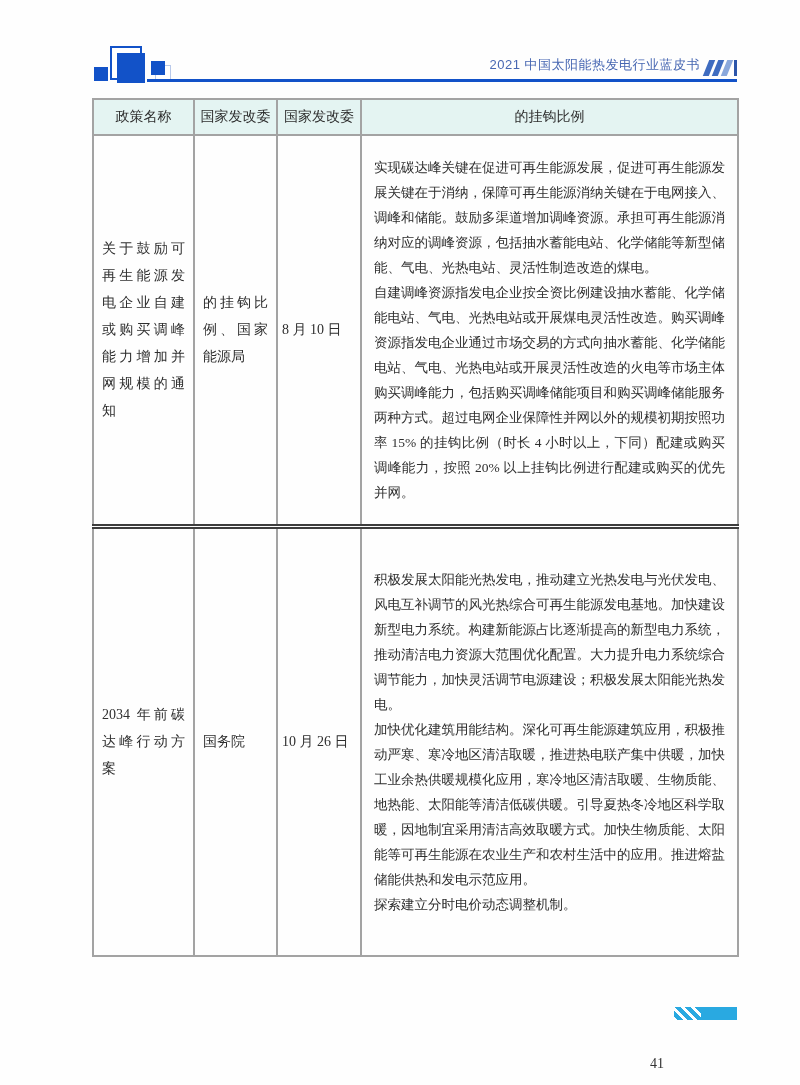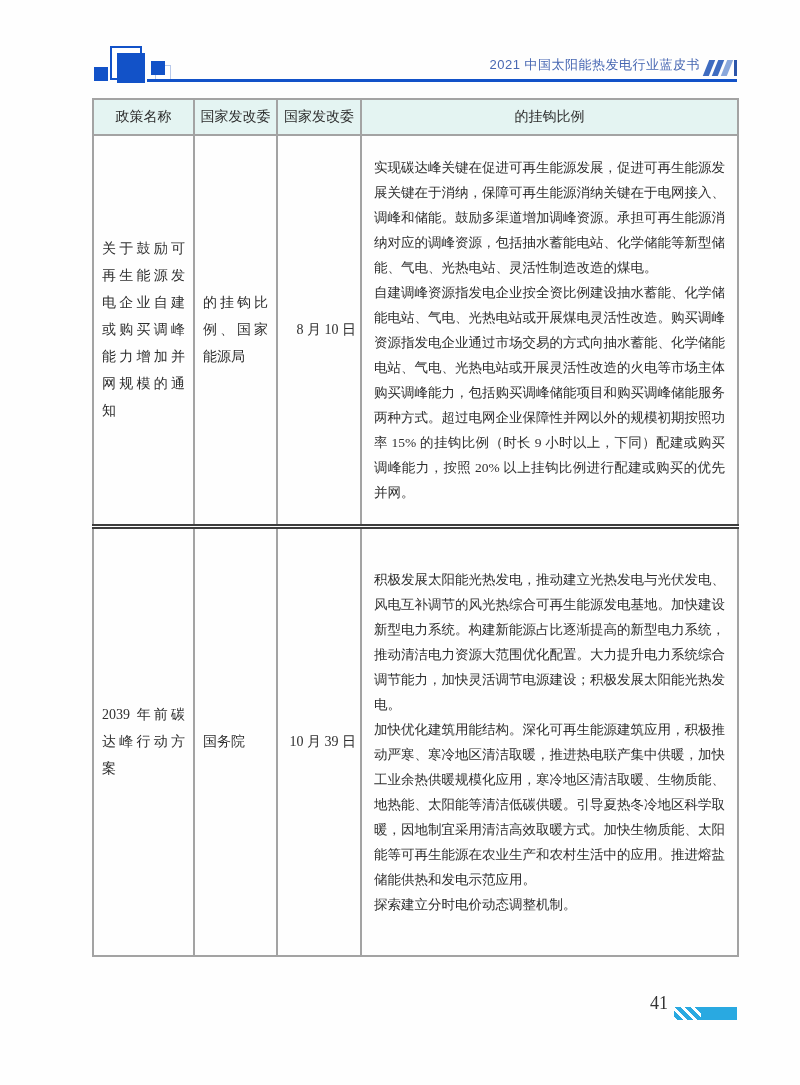--- a/index.html
+++ b/index.html
@@ -48,31 +48,31 @@
     font-weight: normal; text-align: center; font-size: 14px;
   }
   tr.row-1 { height: 391px; }
   tr.row-2 { height: 430px; }
   tr.row-1 td { border-bottom: 5px double #3d3d3d; }
 
   td.policy-cell, td.dept-cell {
     padding: 6px 8px; line-height: 27px;
     text-align: justify; text-justify: inter-ideograph;
   }
-  td.date-cell { text-align: right; padding: 0 4px; }
+  td.date-cell { text-align: left; padding: 0 4px; }
   td.content-cell {
     padding: 2px 12px; font-size: 13.5px; line-height: 25px;
     text-align: justify; text-justify: inter-ideograph;
   }
   td.content-cell p { margin: 0; }
 
   
   .page-number {
-    position: absolute; left: 650px; top: 993px;
-    font-size: 18px; color: #333;
+    position: absolute; left: 650px; top: 1056px;
+    font-size: 14px; color: #333;
   }
   .footer-bar {
     position: absolute; left: 674px; top: 1007px;
     width: 63px; height: 13px; background: #29a9e1;
   }
   .footer-bar .hatch {
     position: absolute; left: 0; top: 0; width: 27px; height: 100%;
     background: repeating-linear-gradient(45deg, #ffffff 0 2.5px, rgba(255,255,255,0) 2.5px 7px);
   }
 </style>
@@ -111,27 +111,27 @@
         <th>的挂钩比例</th>
       </tr>
     </thead>
     <tbody>
       <tr class="row-1">
         <td class="policy-cell">关于鼓励可再生能源发电企业自建或购买调峰能力增加并网规模的通知</td>
         <td class="dept-cell">的挂钩比例、国家能源局</td>
         <td class="date-cell">8 月 10 日</td>
         <td class="content-cell">
           <p>实现碳达峰关键在促进可再生能源发展，促进可再生能源发展关键在于消纳，保障可再生能源消纳关键在于电网接入、调峰和储能。鼓励多渠道增加调峰资源。承担可再生能源消纳对应的调峰资源，包括抽水蓄能电站、化学储能等新型储能、气电、光热电站、灵活性制造改造的煤电。</p>
-          <p>自建调峰资源指发电企业按全资比例建设抽水蓄能、化学储能电站、气电、光热电站或开展煤电灵活性改造。购买调峰资源指发电企业通过市场交易的方式向抽水蓄能、化学储能电站、气电、光热电站或开展灵活性改造的火电等市场主体购买调峰能力，包括购买调峰储能项目和购买调峰储能服务两种方式。超过电网企业保障性并网以外的规模初期按照功率 15% 的挂钩比例（时长 9 小时以上，下同）配建或购买调峰能力，按照 20% 以上挂钩比例进行配建或购买的优先并网。</p>
+          <p>自建调峰资源指发电企业按全资比例建设抽水蓄能、化学储能电站、气电、光热电站或开展煤电灵活性改造。购买调峰资源指发电企业通过市场交易的方式向抽水蓄能、化学储能电站、气电、光热电站或开展灵活性改造的火电等市场主体购买调峰能力，包括购买调峰储能项目和购买调峰储能服务两种方式。超过电网企业保障性并网以外的规模初期按照功率 15% 的挂钩比例（时长 4 小时以上，下同）配建或购买调峰能力，按照 20% 以上挂钩比例进行配建或购买的优先并网。</p>
         </td>
       </tr>
       <tr class="row-2">
-        <td class="policy-cell">2039 年前碳达峰行动方案</td>
+        <td class="policy-cell">2034 年前碳达峰行动方案</td>
         <td class="dept-cell">国务院</td>
-        <td class="date-cell">10 月 39 日</td>
+        <td class="date-cell">10 月 26 日</td>
         <td class="content-cell">
           <p>积极发展太阳能光热发电，推动建立光热发电与光伏发电、风电互补调节的风光热综合可再生能源发电基地。加快建设新型电力系统。构建新能源占比逐渐提高的新型电力系统，推动清洁电力资源大范围优化配置。大力提升电力系统综合调节能力，加快灵活调节电源建设；积极发展太阳能光热发电。</p>
           <p>加快优化建筑用能结构。深化可再生能源建筑应用，积极推动严寒、寒冷地区清洁取暖，推进热电联产集中供暖，加快工业余热供暖规模化应用，寒冷地区清洁取暖、生物质能、地热能、太阳能等清洁低碳供暖。引导夏热冬冷地区科学取暖，因地制宜采用清洁高效取暖方式。加快生物质能、太阳能等可再生能源在农业生产和农村生活中的应用。推进熔盐储能供热和发电示范应用。</p>
           <p>探索建立分时电价动态调整机制。</p>
         </td>
       </tr>
     </tbody>
   </table>
 
   <div class="page-number">41</div>

